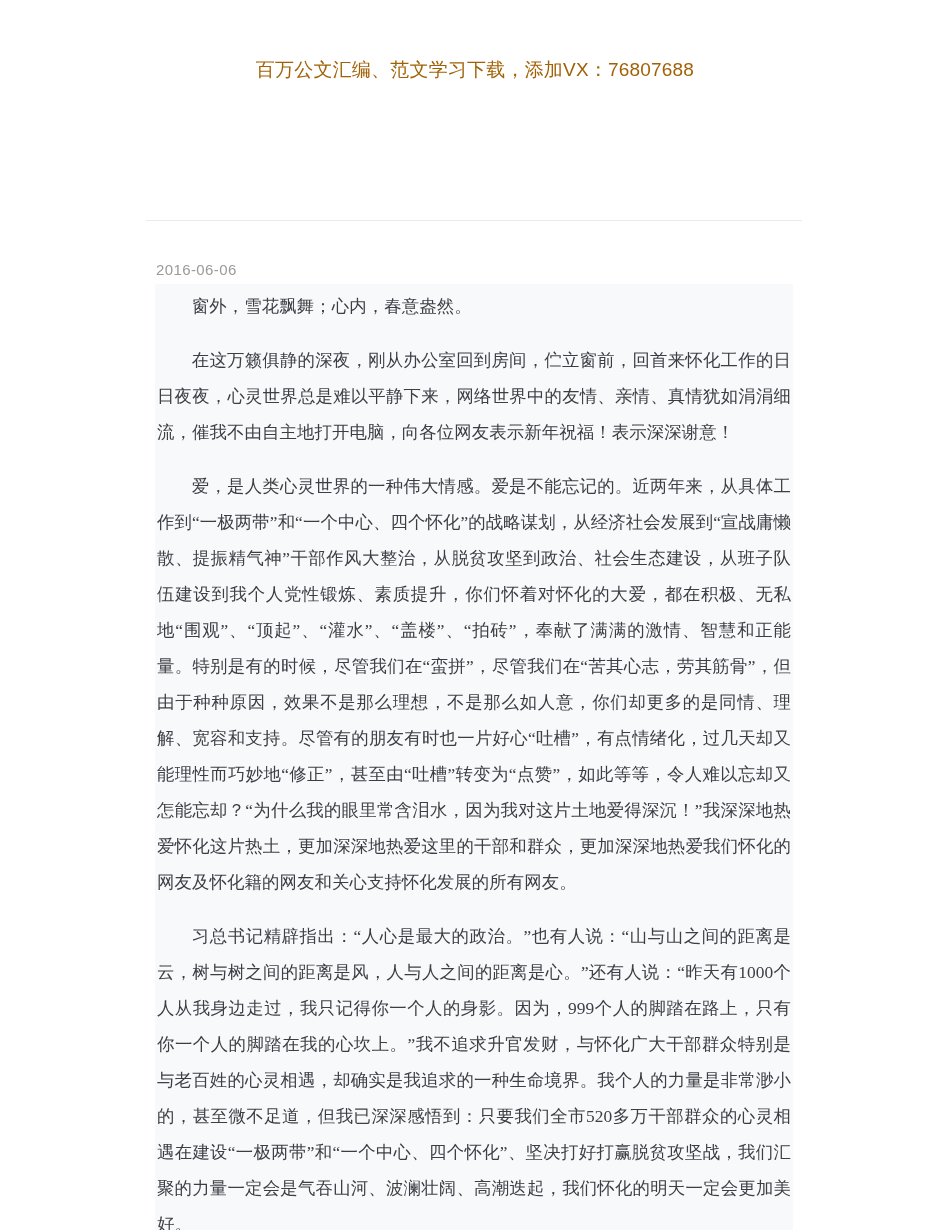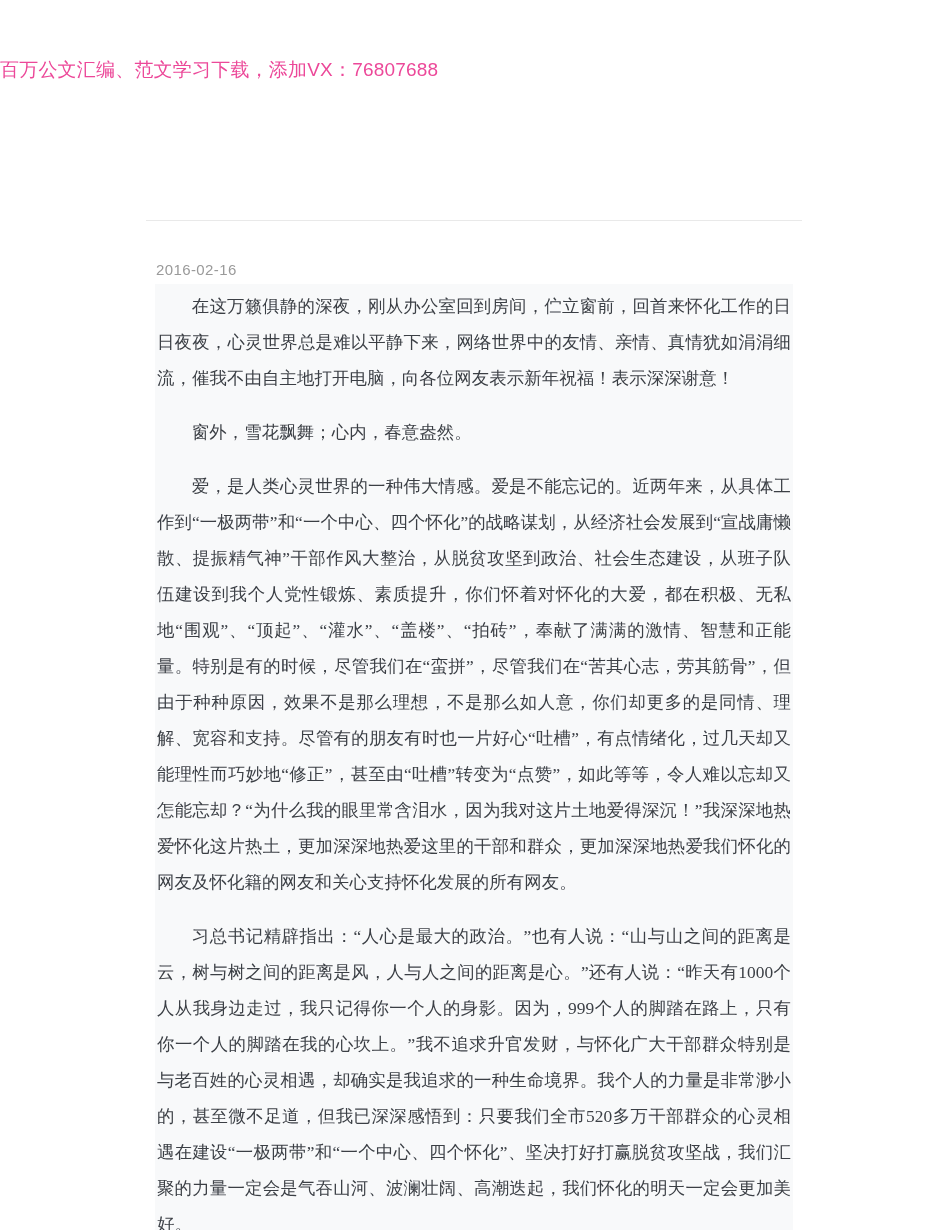--- a/index.html
+++ b/index.html
@@ -20,25 +20,25 @@
     height: 1230px;
     background: #ffffff;
   }
 
   
   .promo {
     position: absolute;
     left: 0;
     top: 57px;
     width: 950px;
-    text-align: left;
+    text-align: center;
     font-family: "Liberation Sans", sans-serif;
     font-size: 19px;
     letter-spacing: 0.2px;
-    color: #ec4899;
+    color: #a16207;
     white-space: nowrap;
   }
 
   
   .article-header {
     position: absolute;
     left: 155px;
     top: 136px;
     width: 645px;
   }
@@ -101,23 +101,23 @@
 </head>
 <body>
 
 <div class="page">
 
   <div class="promo">百万公文汇编、范文学习下载，添加VX：76807688</div>
 
 
   <div class="header-rule"></div>
 
-  <div class="article-date">2016-02-16</div>
+  <div class="article-date">2016-06-06</div>
 
   <div class="article-body">
+    <p>窗外，雪花飘舞；心内，春意盎然。</p>
     <p>在这万籁俱静的深夜，刚从办公室回到房间，伫立窗前，回首来怀化工作的日日夜夜，心灵世界总是难以平静下来，网络世界中的友情、亲情、真情犹如涓涓细流，催我不由自主地打开电脑，向各位网友表示新年祝福！表示深深谢意！</p>
-    <p>窗外，雪花飘舞；心内，春意盎然。</p>
     <p>爱，是人类心灵世界的一种伟大情感。爱是不能忘记的。近两年来，从具体工作到“一极两带”和“一个中心、四个怀化”的战略谋划，从经济社会发展到“宣战庸懒散、提振精气神”干部作风大整治，从脱贫攻坚到政治、社会生态建设，从班子队伍建设到我个人党性锻炼、素质提升，你们怀着对怀化的大爱，都在积极、无私地“围观”、“顶起”、“灌水”、“盖楼”、“拍砖”，奉献了满满的激情、智慧和正能量。特别是有的时候，尽管我们在“蛮拼”，尽管我们在“苦其心志，劳其筋骨”，但由于种种原因，效果不是那么理想，不是那么如人意，你们却更多的是同情、理解、宽容和支持。尽管有的朋友有时也一片好心“吐槽”，有点情绪化，过几天却又能理性而巧妙地“修正”，甚至由“吐槽”转变为“点赞”，如此等等，令人难以忘却又怎能忘却？“为什么我的眼里常含泪水，因为我对这片土地爱得深沉！”我深深地热爱怀化这片热土，更加深深地热爱这里的干部和群众，更加深深地热爱我们怀化的网友及怀化籍的网友和关心支持怀化发展的所有网友。</p>
     <p>习总书记精辟指出：“人心是最大的政治。”也有人说：“山与山之间的距离是云，树与树之间的距离是风，人与人之间的距离是心。”还有人说：“昨天有1000个人从我身边走过，我只记得你一个人的身影。因为，999个人的脚踏在路上，只有你一个人的脚踏在我的心坎上。”我不追求升官发财，与怀化广大干部群众特别是与老百姓的心灵相遇，却确实是我追求的一种生命境界。我个人的力量是非常渺小的，甚至微不足道，但我已深深感悟到：只要我们全市520多万干部群众的心灵相遇在建设“一极两带”和“一个中心、四个怀化”、坚决打好打赢脱贫攻坚战，我们汇聚的力量一定会是气吞山河、波澜壮阔、高潮迭起，我们怀化的明天一定会更加美好。</p>
 
   </div>
 
 </div>
 
 </body></html>

